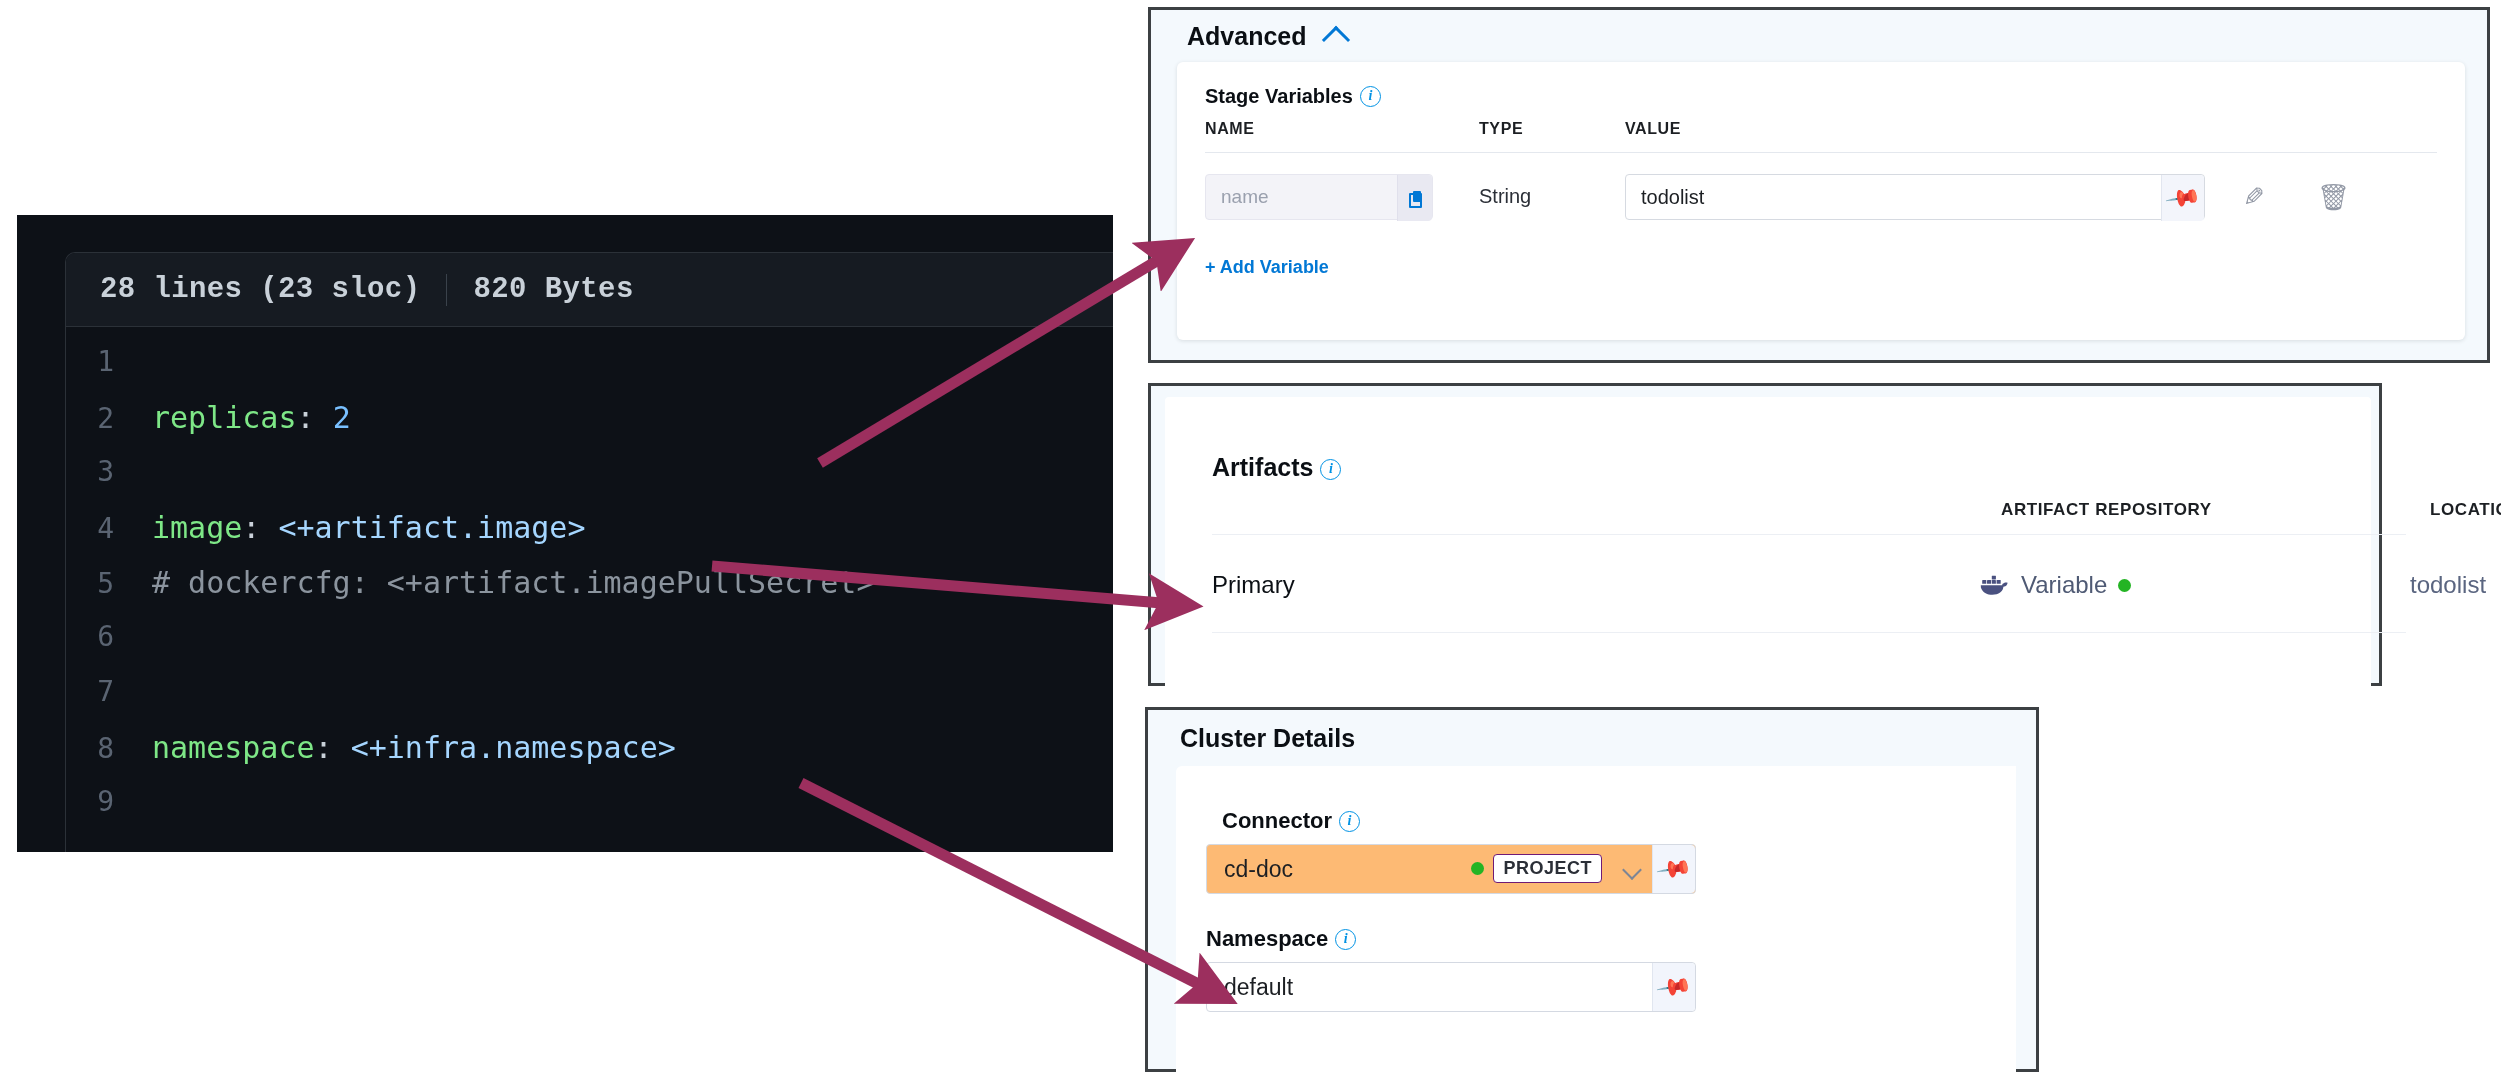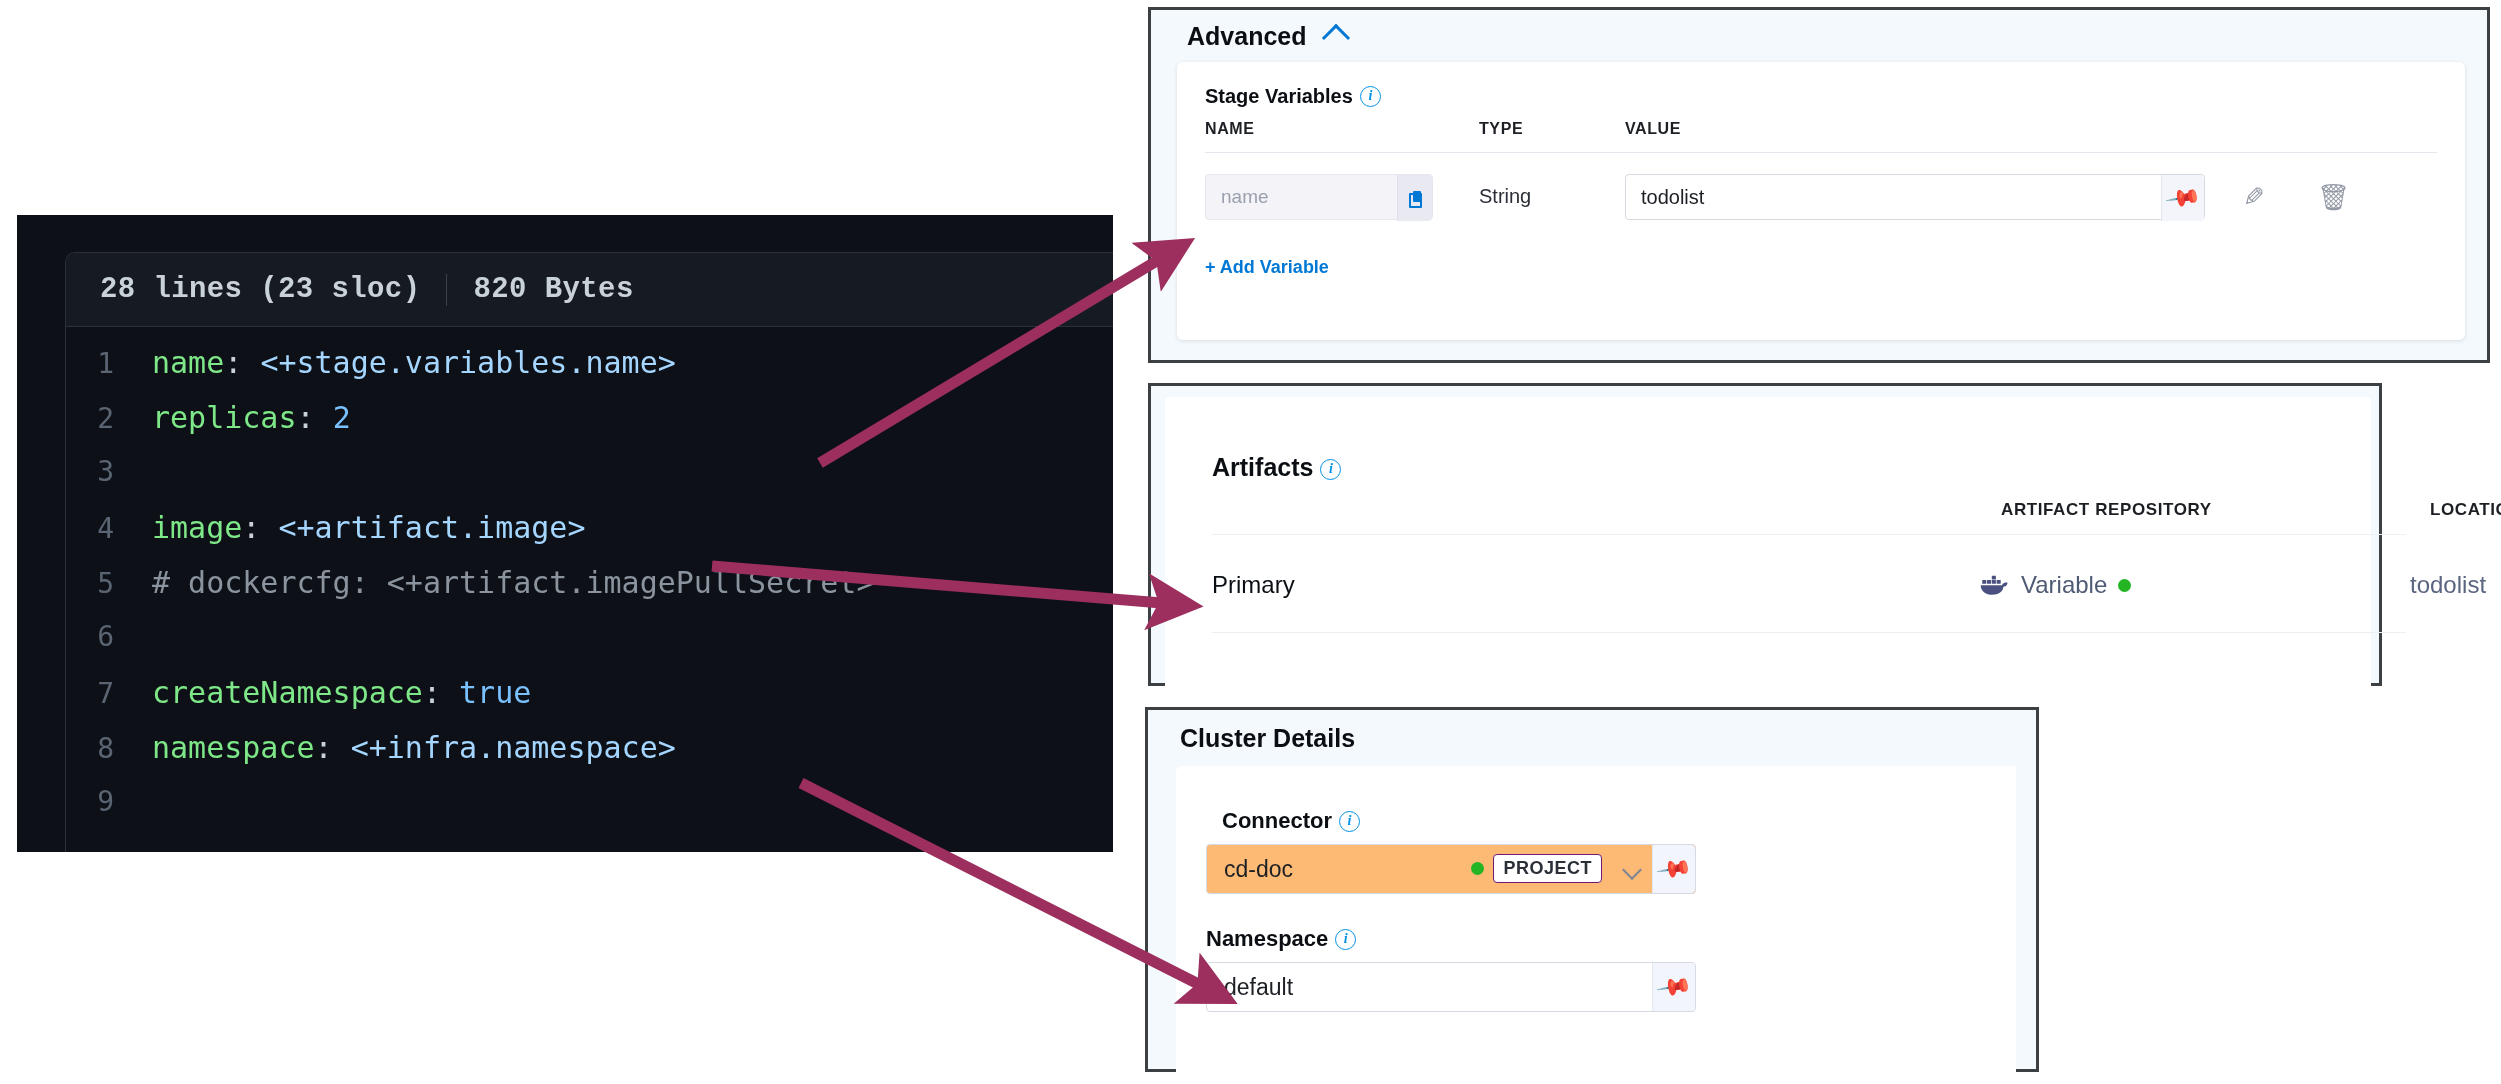--- a/index.html
+++ b/index.html
@@ -113,21 +113,21 @@
     font-style: italic;
     font-weight: 700;
     vertical-align: 3px;
     margin-left: 7px;
   }
 
   
   #panel-advanced { left: 1148px; top: 7px; width: 1342px; height: 356px; }
   #advanced-header {
     position: absolute; left: 36px; top: 12px;
-    display: flex; align-items: flex-start; gap: 20px;
+    display: flex; align-items: center; gap: 20px;
   }
   #advanced-title {
     font-size: 25px; font-weight: 700; color: #0b0f14;
   }
   .chev-up {
     width: 17px; height: 17px;
     border-left: 3.5px solid #0278d5;
     border-top: 3.5px solid #0278d5;
     transform: rotate(45deg);
     margin-top: 6px;
@@ -343,27 +343,27 @@
 <body>
 
 <div id="code-panel">
   <div id="code-inner">
     <div id="code-meta">
       <span class="meta-text">28 lines (23 sloc)</span>
       <span class="meta-sep"></span>
       <span class="meta-text">820 Bytes</span>
     </div>
     <div id="code-lines">
-        <div class="code-line"><span class="ln">1</span><span><span class="ctok-key">name</span><span class="ctok-punc">: </span><span class="ctok-val">&lt;+stage.variables.name&gt;</span></span></div>
+        <div class="code-line"><span class="ln">1</span></div>
         <div class="code-line"><span class="ln">2</span><span><span class="ctok-key">replicas</span><span class="ctok-punc">: </span><span class="ctok-num">2</span></span></div>
         <div class="code-line"><span class="ln">3</span><span></span></div>
         <div class="code-line"><span class="ln">4</span><span><span class="ctok-key">image</span><span class="ctok-punc">: </span><span class="ctok-val">&lt;+artifact.image&gt;</span></span></div>
         <div class="code-line"><span class="ln">5</span><span><span class="ctok-com"># dockercfg: &lt;+artifact.imagePullSecret&gt;</span></span></div>
         <div class="code-line"><span class="ln">6</span><span></span></div>
-        <div class="code-line"><span class="ln">7</span><span><span class="ctok-key">createNamespace</span><span class="ctok-punc">: </span><span class="ctok-bool">true</span></span></div>
+        <div class="code-line"><span class="ln">7</span></div>
         <div class="code-line"><span class="ln">8</span><span><span class="ctok-key">namespace</span><span class="ctok-punc">: </span><span class="ctok-val">&lt;+infra.namespace&gt;</span></span></div>
         <div class="code-line"><span class="ln">9</span><span></span></div>
       </div>
   </div>
 </div>
 
 <div class="snap-panel" id="panel-advanced">
   <div id="advanced-header">
     <span id="advanced-title">Advanced</span>
     <span class="chev-up"></span>

